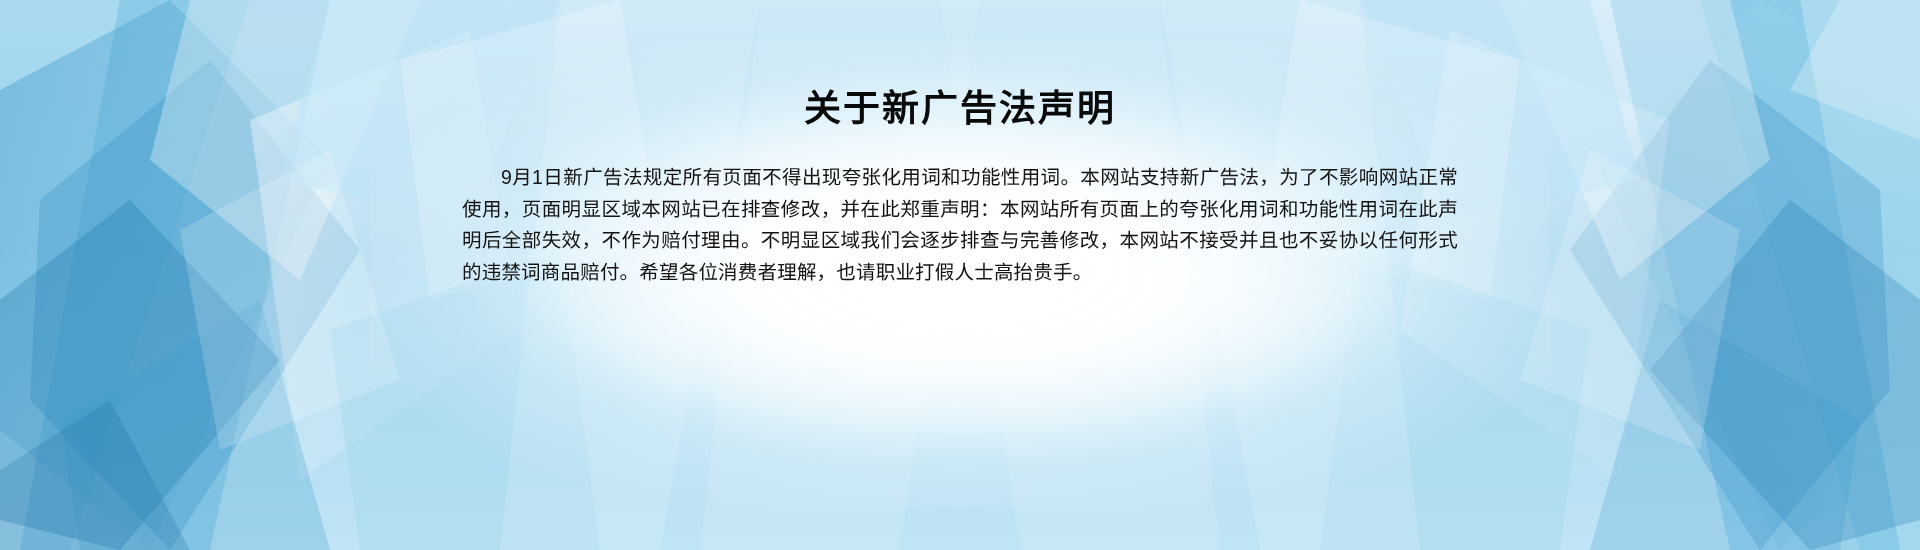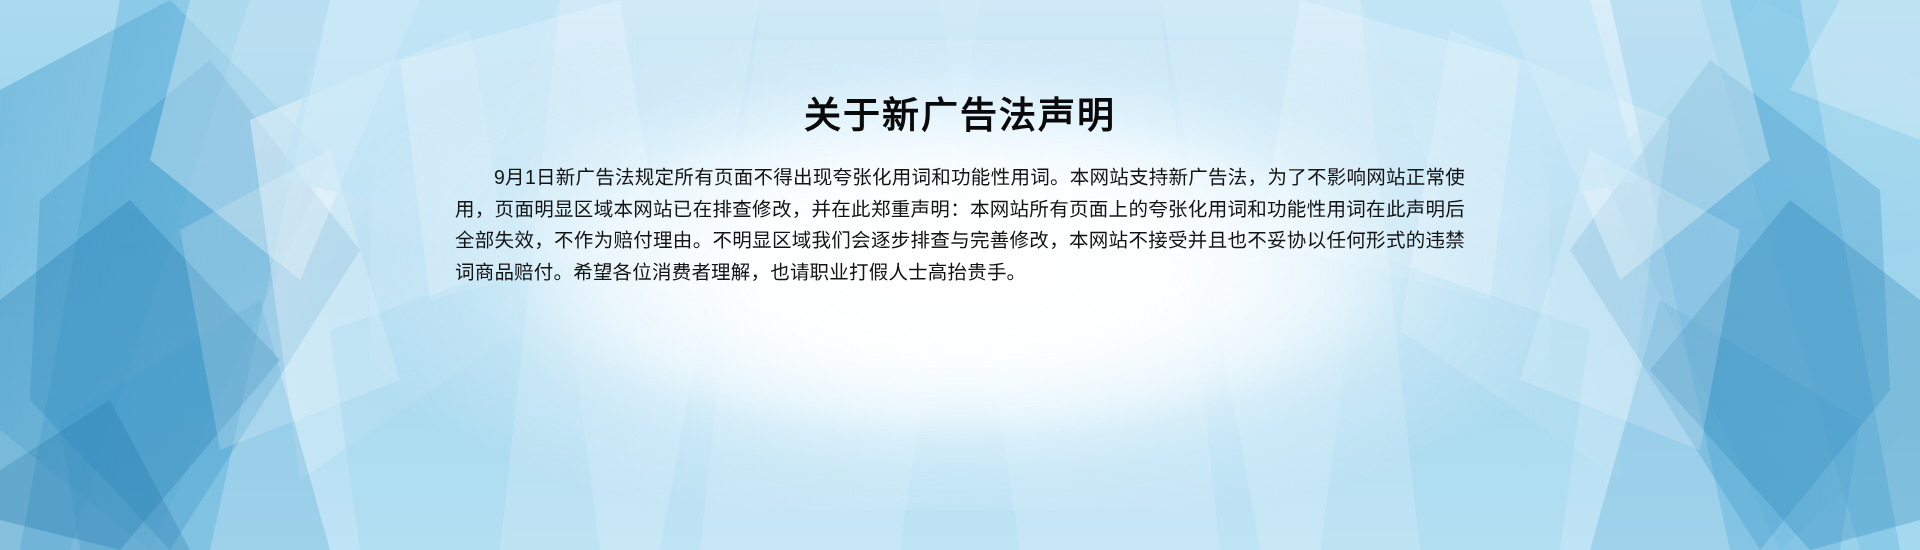--- a/index.html
+++ b/index.html
@@ -39,27 +39,27 @@
   
   #content{
     position:absolute;left:50%;top:0;transform:translateX(-50%);
     width:1010px;height:550px;
     display:flex;flex-direction:column;justify-content:flex-start;
     padding-top:86px;box-sizing:border-box;
     z-index:40;
   }
   #page-title{
     font-size:37px;font-weight:bold;color:#0a0a0a;text-align:center;
-    letter-spacing:2px;line-height:1.25;margin:7px 0 23px 0;
+    letter-spacing:2px;line-height:1.25;margin:0 0 23px 0;
     font-family:"Liberation Sans","DejaVu Sans",sans-serif;
   }
   .para{
     font-size:19.5px;color:#131313;line-height:31.5px;
     text-align:justify;text-justify:inter-ideograph;
-    margin:0;letter-spacing:0.2px;
+    margin:7px;letter-spacing:0.2px;
     font-family:"Liberation Sans","DejaVu Sans",sans-serif;
   }
   .para.indent{text-indent:2em;}
   .para.note{text-indent:0;}
 </style>
 </head>
 <body>
 
 <div id="banner">
 

